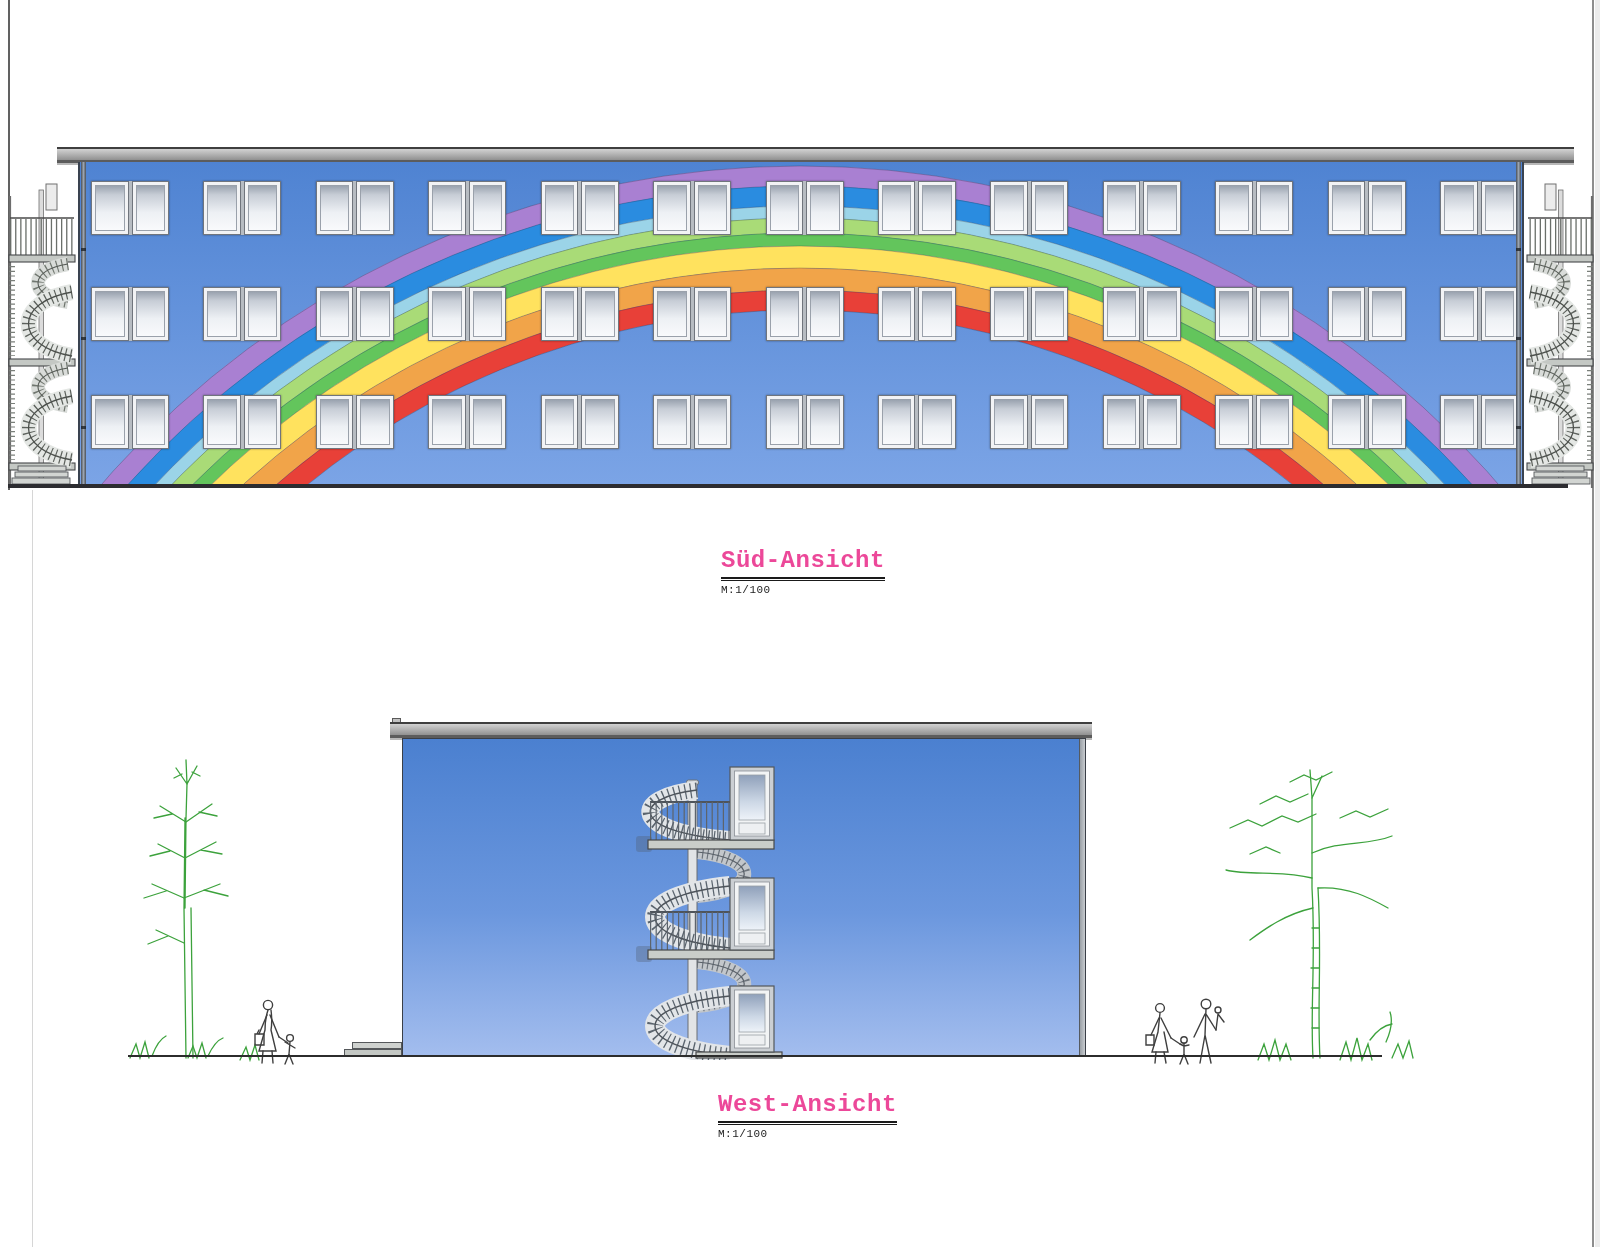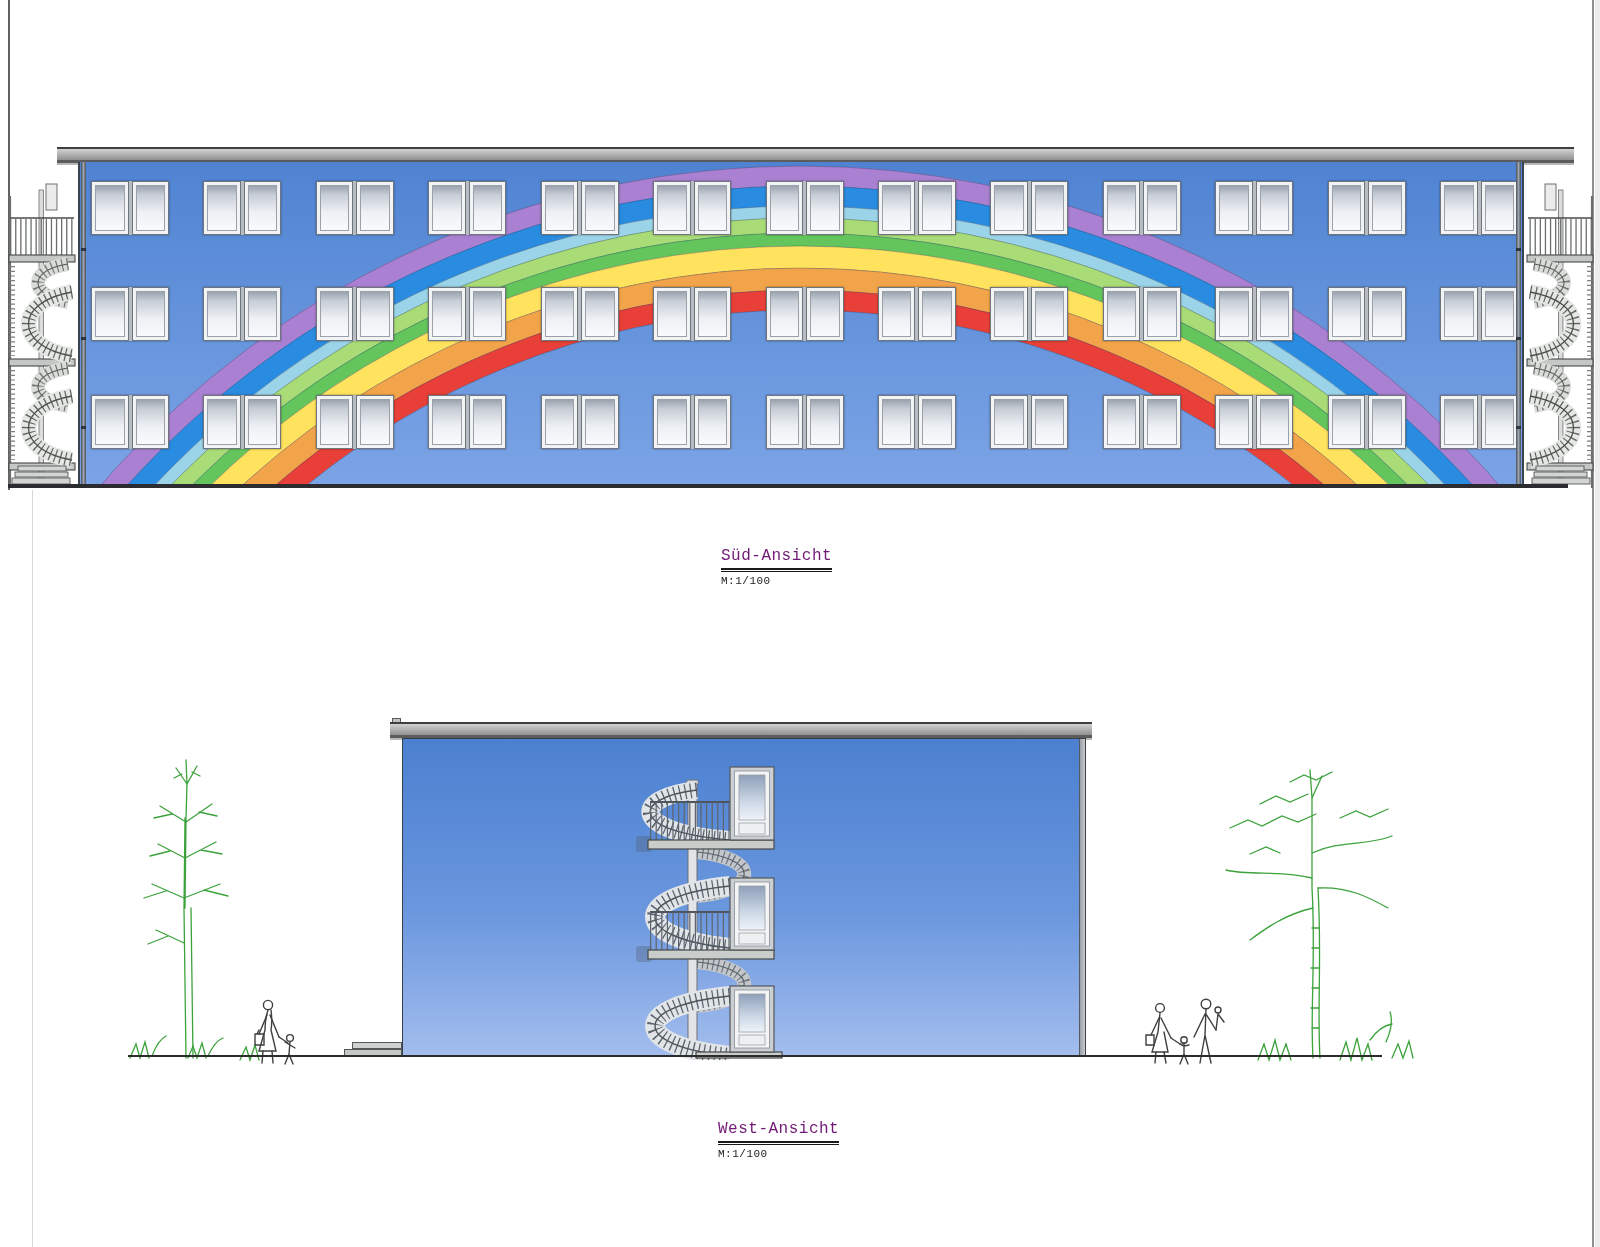--- a/index.html
+++ b/index.html
@@ -46,26 +46,26 @@
 
   .south-ground { left:8px; top:484px; width:1560px; height:4px; background:#2c2c30; }
 
   .tower { width:70px; height:322px; top:166px; }
   .tower-left  { left:8px; }
   .tower-right { left:1524px; transform:scaleX(-1); }
   .tower svg { width:100%; height:100%; display:block; }
 
   
   .view-label { display:inline-block; }
-  .label-title { font-size:16px; letter-spacing:.5px; color:#701a75; white-space:nowrap; }
+  .label-title { font-size:24px; letter-spacing:.5px; color:#ec4899; white-space:nowrap;font-weight:bold; }
   .label-rule  { height:4px; border-top:2px solid #1a1a1a; border-bottom:1px solid #1a1a1a;
                  margin-top:3px; }
   .label-scale { font-size:11px; color:#1c1c1c; margin-top:3px; letter-spacing:.5px; }
   .south-label { left:721px; top:547px; }
-  .west-label  { left:718px; top:1120px; }
+  .west-label  { left:718px; top:1091px; }
 
   
   .west-roof { left:390px; top:722px; width:702px; height:16px; }
   .west-coping { left:392px; top:718px; width:9px; height:12px; background:#c2c2c2;
                  border:1px solid #5a5a5a; }
   .west-wall {
     left:402px; top:738px; width:684px; height:318px;
     border:1.5px solid #3a3f47;
     background:linear-gradient(180deg,#4b80d0 0%,#6b97de 55%,#a3bdee 100%);
   }

